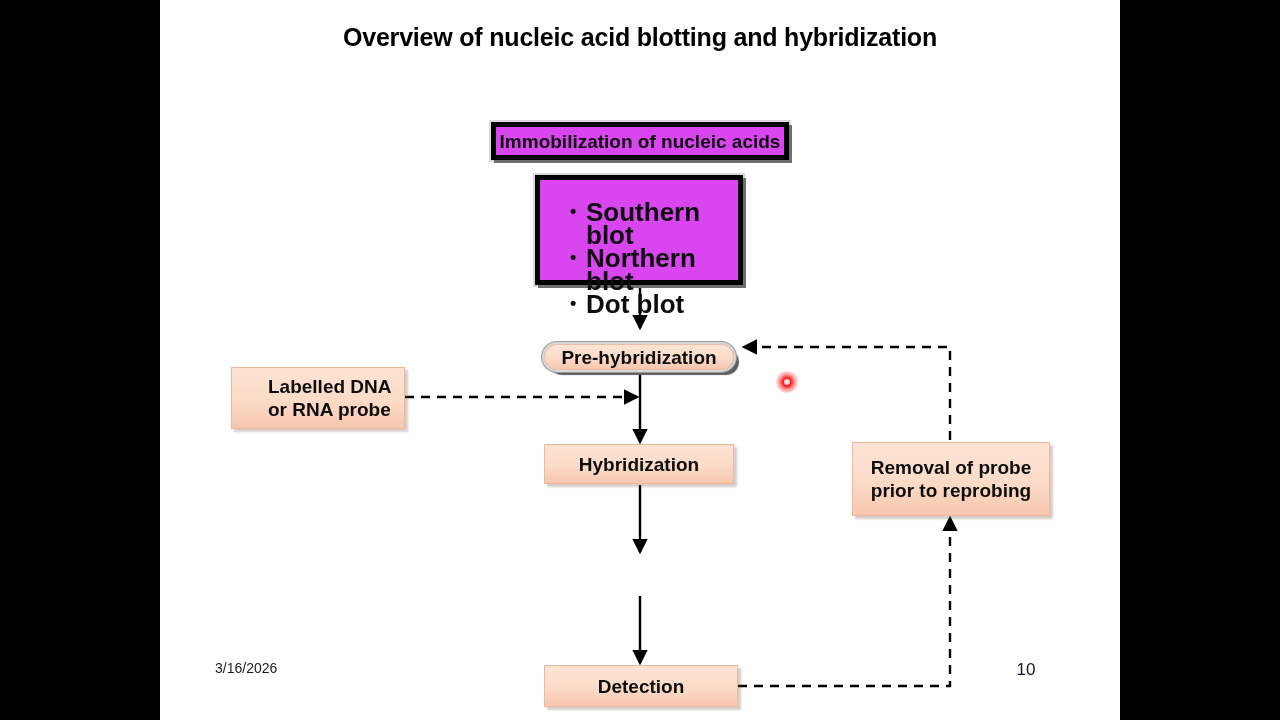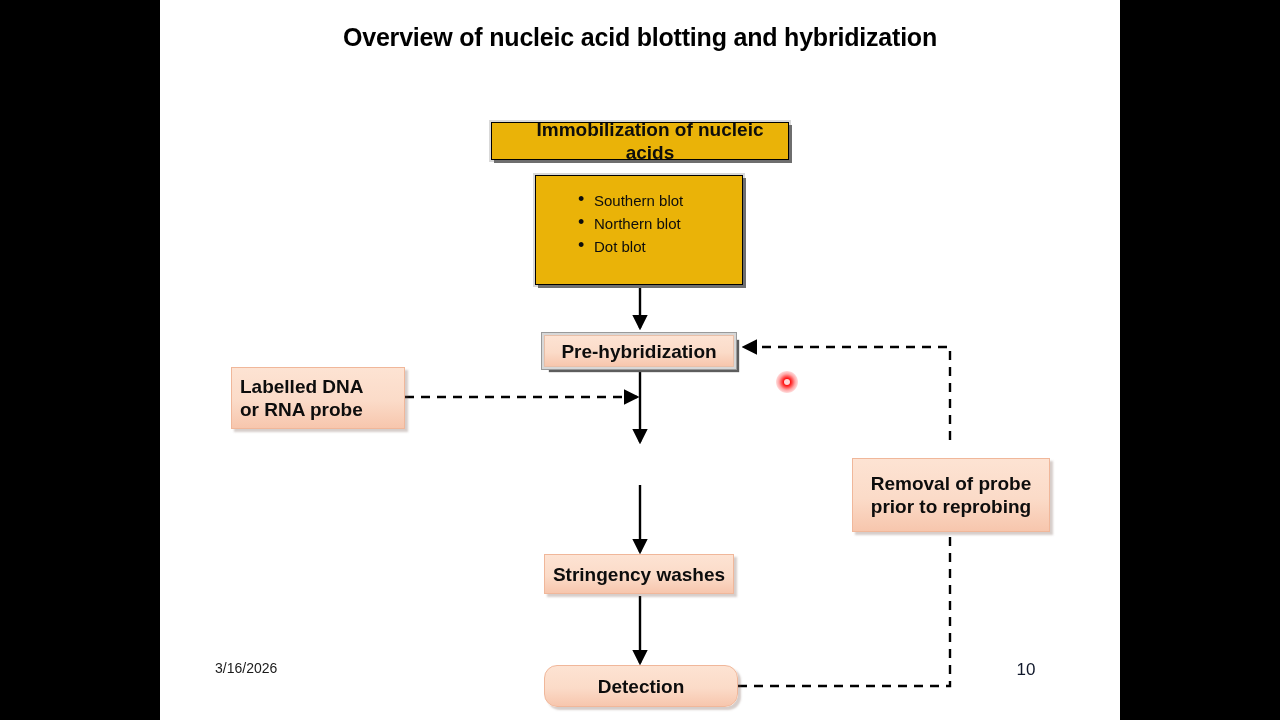--- a/index.html
+++ b/index.html
@@ -88,25 +88,24 @@
     position: absolute;
     box-sizing: border-box;
     display: flex;
     align-items: center;
     color: #0d0d0d;
     font-family: "Liberation Sans", sans-serif;
   }
 
   
   .box-white {
-    background: #eab308;
-    border: 1px solid #000000;
+    background: #d946ef;
+    border: 5px solid #000000;
     box-shadow: 3px 3px 0 0 #6e6e6e, 0 0 0 2px #d9d9d9;
     justify-content: center;
-    padding-left: 20px;
   }
   .box-white.listbox {
     align-items: flex-start;
     justify-content: flex-start;
   }
 
   
   .box-peach {
     background: linear-gradient(180deg,#fde3d3 0%, #fbdbc8 55%, #f7c6ad 100%);
     border: 1px solid #f0b79a;
@@ -128,25 +127,25 @@
     text-align: center;
     font-size: 19px;
     line-height: 23px;
     font-weight: 600;
     white-space: pre-line;
   }
   .node-label.left { text-align: left; }
 
   .list-items {
     list-style: none;
-    margin: 4px;
+    margin: 12px;
     padding: 9px 0 0 18px;
-    font-size: 15px;
+    font-size: 26px;
     line-height: 23px;
-    font-weight: 400;
+    font-weight: 700;
   }
   .list-items li { position: relative; padding-left: 16px; }
   .list-items li:before {
     content: "\2022";
     position: absolute;
     left: 0; top: -1px;
     font-size: 18px;
   }
 
   
@@ -226,40 +225,40 @@
       </div>
 
       <div class="node box-white listbox" style="left:375px; top:175px; width:208px; height:110px;">
         <ul class="list-items" id="blot-list">
             <li>Southern blot</li>
             <li>Northern blot</li>
             <li>Dot blot</li>
           </ul>
       </div>
 
-      <div class="node box-peach framed" style="left:384px; top:335px; width:190px; height:32px;">
+      <div class="node box-peach framed" style="left:384px; top:344px; width:190px; height:26px;border-radius:13px;">
         <span class="node-label">Pre-hybridization</span>
       </div>
 
-      <div class="node box-peach" style="left:71px; top:367px; width:174px; height:62px; padding-left:8px;">
+      <div class="node box-peach" style="left:71px; top:367px; width:174px; height:62px; padding-left:36px;">
         <span class="node-label left">Labelled DNA
 or RNA probe</span>
       </div>
 
-
-      <div class="node box-peach" style="left:692px; top:458px; width:198px; height:74px;">
+      <div class="node box-peach" style="left:384px; top:444px; width:190px; height:40px;">
+        <span class="node-label">Hybridization</span>
+      </div>
+
+      <div class="node box-peach" style="left:692px; top:442px; width:198px; height:74px;">
         <span class="node-label">Removal of probe
 prior to reprobing</span>
       </div>
 
-      <div class="node box-peach" style="left:384px; top:554px; width:190px; height:40px;">
-        <span class="node-label">Stringency washes</span>
-      </div>
-
-      <div class="node box-peach" style="left:384px; top:665px; width:194px; height:42px;border-radius:13px;">
+
+      <div class="node box-peach" style="left:384px; top:665px; width:194px; height:42px;">
         <span class="node-label">Detection</span>
       </div>
 
       <div id="click-marker" style="left: 616px; top: 371px;"></div>
 
     </div>
 
     <div id="footer-date">3/16/2026</div>
 
     <div id="footer-pagenum">10</div>

